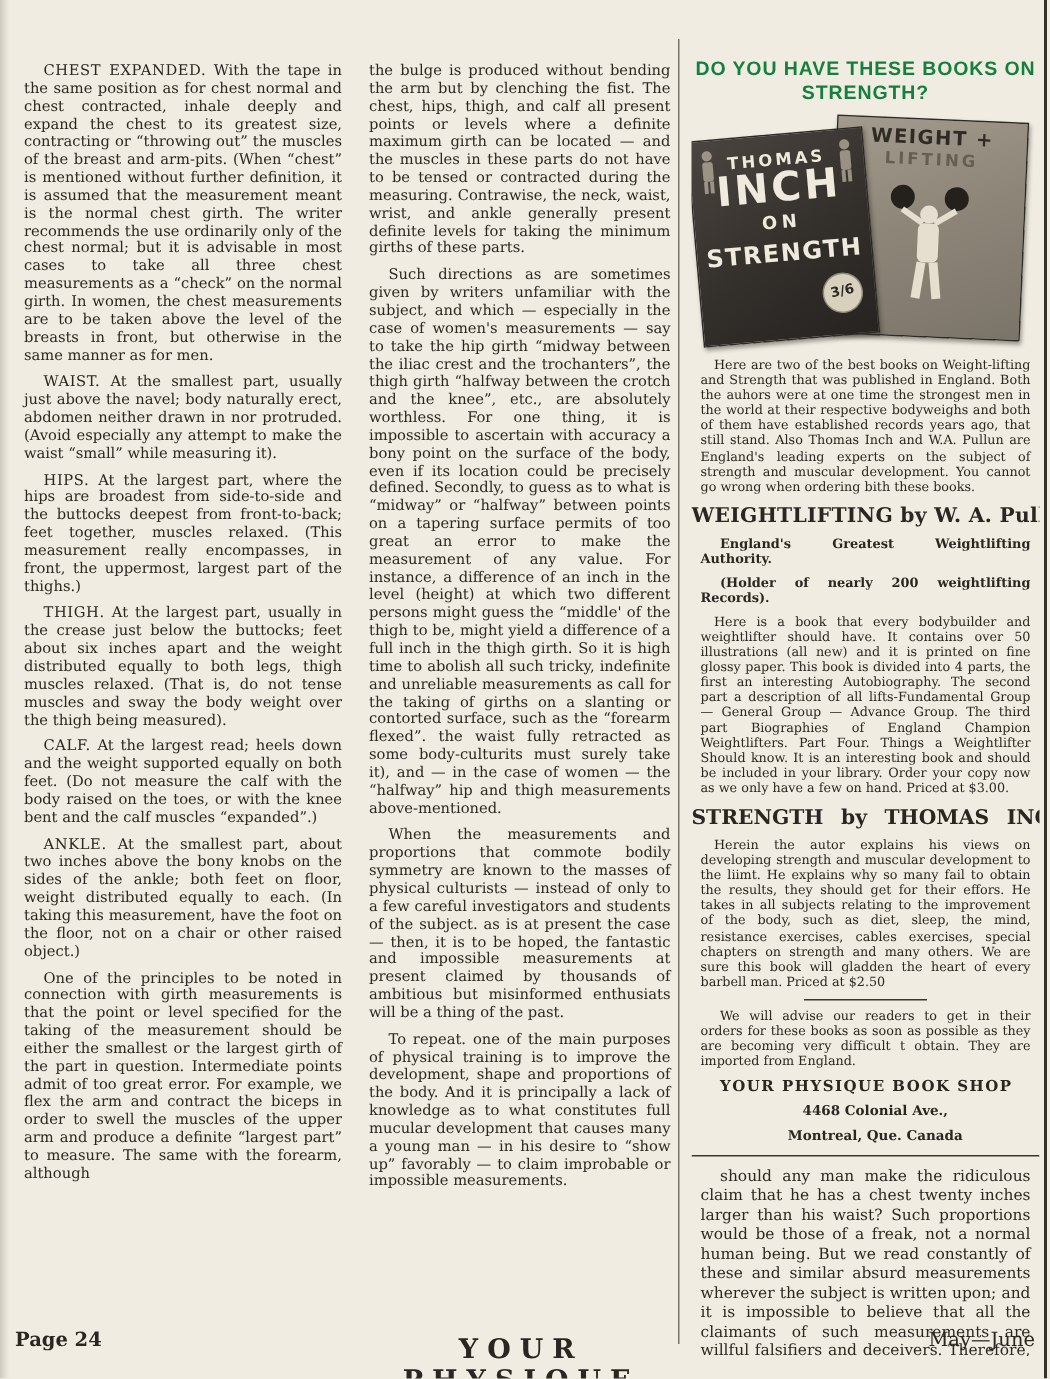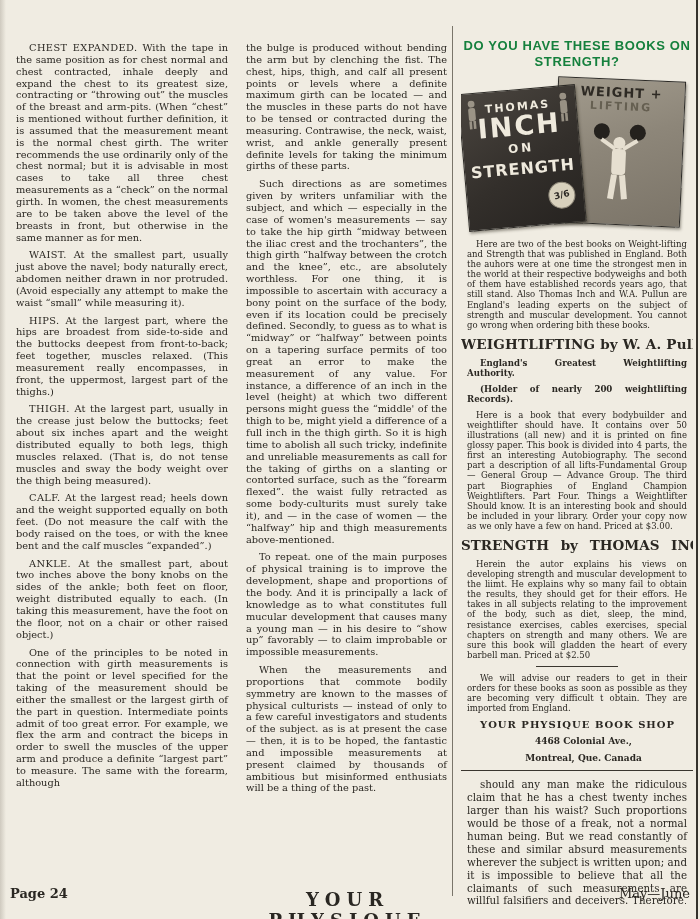--- a/index.html
+++ b/index.html
@@ -93,22 +93,22 @@
   <p><span class="lead">HIPS.</span> <span>At the largest part, where the hips are broadest from side-to-side and the buttocks deepest from front-to-back; feet together, muscles relaxed. (This measurement really encompasses, in front, the uppermost, largest part of the thighs.)</span></p>
   <p><span class="lead">THIGH.</span> <span>At the largest part, usually in the crease just below the buttocks; feet about six inches apart and the weight distributed equally to both legs, thigh muscles relaxed. (That is, do not tense muscles and sway the body weight over the thigh being measured).</span></p>
   <p><span class="lead">CALF.</span> <span>At the largest read; heels down and the weight supported equally on both feet. (Do not measure the calf with the body raised on the toes, or with the knee bent and the calf muscles “expanded”.)</span></p>
   <p><span class="lead">ANKLE.</span> <span>At the smallest part, about two inches above the bony knobs on the sides of the ankle; both feet on floor, weight distributed equally to each. (In taking this measurement, have the foot on the floor, not on a chair or other raised object.)</span></p>
   <p><span>One of the principles to be noted in connection with girth measurements is that the point or level specified for the taking of the measurement should be either the smallest or the largest girth of the part in question. Intermediate points admit of too great error. For example, we flex the arm and contract the biceps in order to swell the muscles of the upper arm and produce a definite “largest part” to measure. The same with the forearm, although</span></p>
 </div>
 
 <div id="mid-col" class="col">
   <p class="cont">the bulge is produced without bending the arm but by clenching the fist. The chest, hips, thigh, and calf all present points or levels where a definite maximum girth can be located — and the muscles in these parts do not have to be tensed or contracted during the measuring. Contrawise, the neck, waist, wrist, and ankle generally present definite levels for taking the minimum girths of these parts.</p>
   <p>Such directions as are sometimes given by writers unfamiliar with the subject, and which — especially in the case of women's measurements — say to take the hip girth “midway between the iliac crest and the trochanters”, the thigh girth “halfway between the crotch and the knee”, etc., are absolutely worthless. For one thing, it is impossible to ascertain with accuracy a bony point on the surface of the body, even if its location could be precisely defined. Secondly, to guess as to what is “midway” or “halfway” between points on a tapering surface permits of too great an error to make the measurement of any value. For instance, a difference of an inch in the level (height) at which two different persons might guess the “middle' of the thigh to be, might yield a difference of a full inch in the thigh girth. So it is high time to abolish all such tricky, indefinite and unreliable measurements as call for the taking of girths on a slanting or contorted surface, such as the “forearm flexed”. the waist fully retracted as some body-culturits must surely take it), and — in the case of women — the “halfway” hip and thigh measurements above-mentioned.</p>
+  <p>When the measurements and proportions that commote bodily symmetry are known to the masses of physical culturists — instead of only to a few careful investigators and students of the subject. as is at present the case — then, it is to be hoped, the fantastic and impossible measurements at present claimed by thousands of ambitious but misinformed enthusiats will be a thing of the past.</p>
   <p>To repeat. one of the main purposes of physical training is to improve the development, shape and proportions of the body. And it is principally a lack of knowledge as to what constitutes full mucular development that causes many a young man — in his desire to “show up” favorably — to claim improbable or impossible measurements.</p>
-  <p>When the measurements and proportions that commote bodily symmetry are known to the masses of physical culturists — instead of only to a few careful investigators and students of the subject. as is at present the case — then, it is to be hoped, the fantastic and impossible measurements at present claimed by thousands of ambitious but misinformed enthusiats will be a thing of the past.</p>
 </div>
 
 <div id="right-col" class="col">
 
   <div class="ad-headline">DO YOU HAVE THESE BOOKS ON STRENGTH?</div>
 
   <div class="covers">
     <div class="cover cover-back">
       <div class="wl-title">WEIGHT +</div>
       <div class="wl-title2">LIFTING</div>

